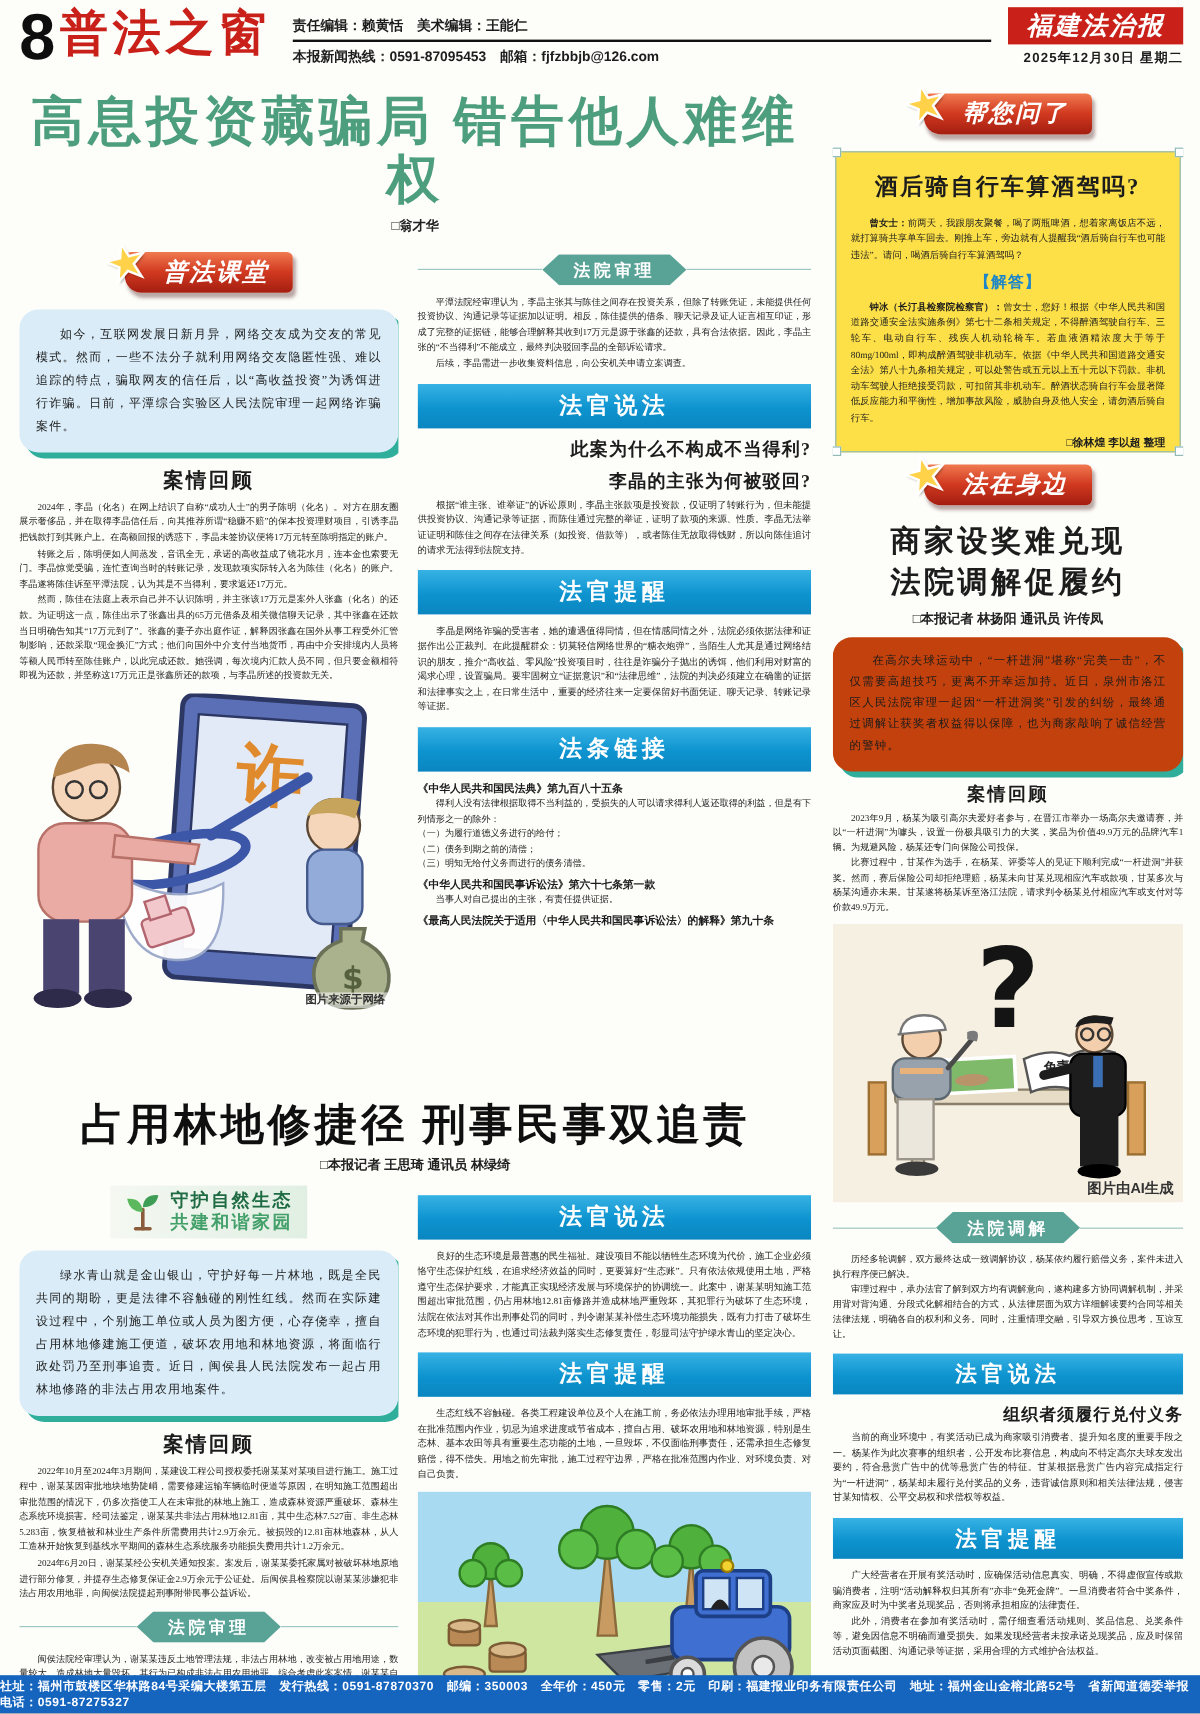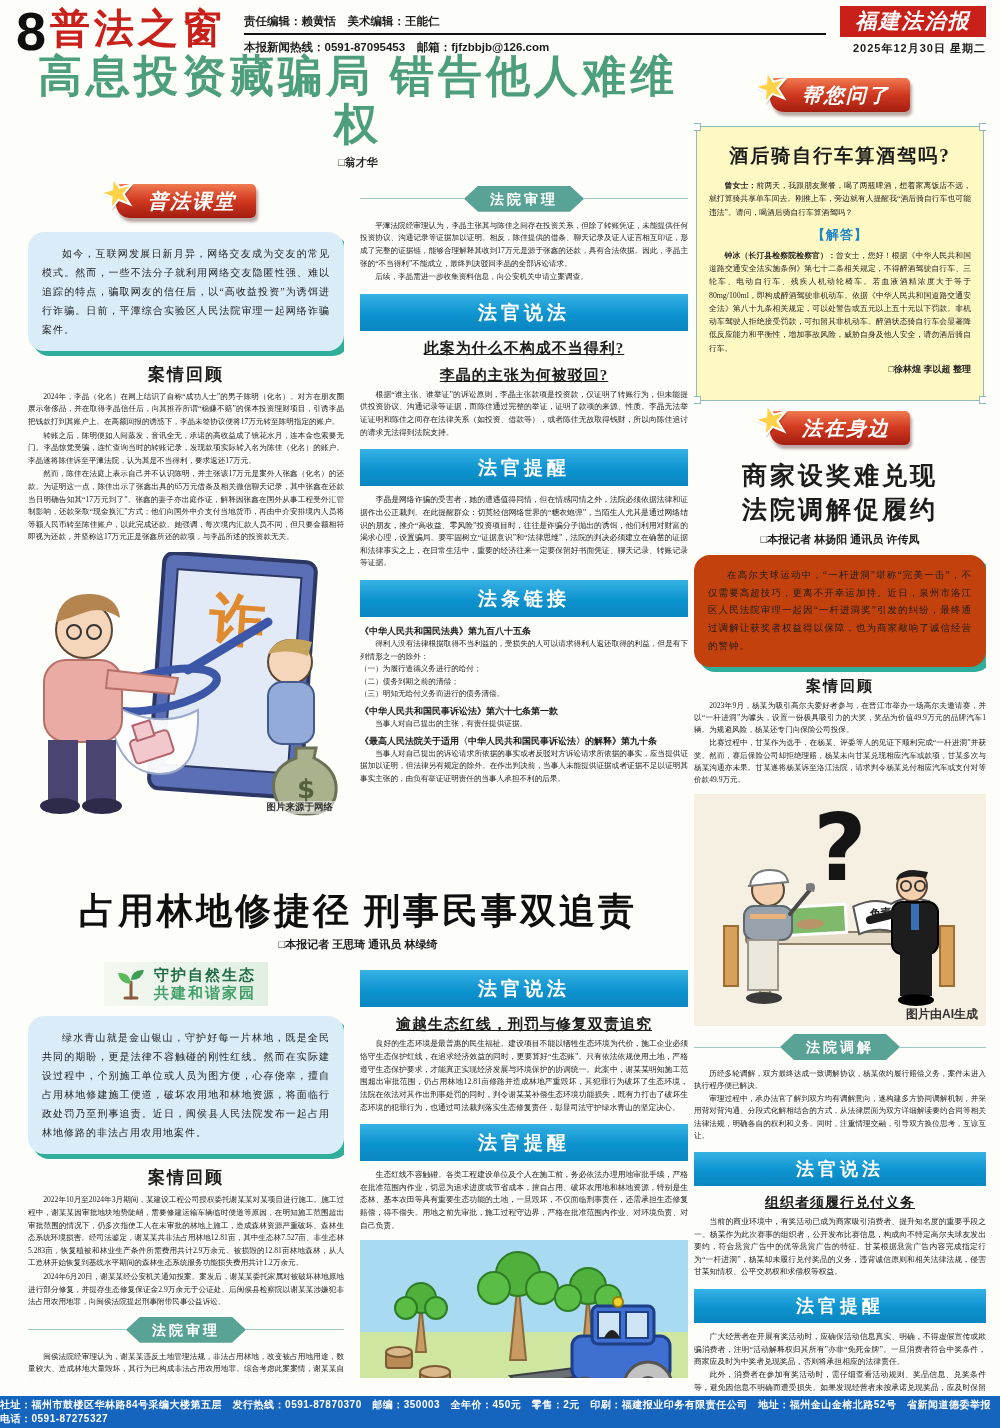--- a/index.html
+++ b/index.html
@@ -15,21 +15,21 @@
   .section-name { font:900 40px/1.1 "Liberation Sans", sans-serif; color:#c9211a; letter-spacing:4px; margin-left:6px; }
   .mh-mid { flex:1; margin:8px 14px 0 18px; }
   .mh-line1 { font:bold 11.5px "Liberation Sans", sans-serif; padding-bottom:4px; }
   .mh-rule { border-top:2px solid #111; }
   .mh-line2 { font:bold 11.5px "Liberation Sans", sans-serif; padding-top:5px; }
   .mh-right { width:146px; text-align:center; }
   .paper-logo { background:#c9211a; color:#fff; font:italic 900 21px/1.4 "Liberation Serif", serif; letter-spacing:2px; padding:1px 6px; }
   .paper-date { font:bold 11px "Liberation Sans", sans-serif; margin-top:4px; letter-spacing:1px;text-align:right; }
 
   
-  .left-zone  { position:absolute; left:16px;  top:52px; width:660px; height:1326px; overflow:hidden;margin-left:12px; }
+  .left-zone  { position:absolute; left:16px;  top:78px; width:660px; height:1326px; overflow:hidden; }
   .right-zone { position:absolute; left:694px; top:72px; width:292px; height:1320px; overflow:hidden; }
 
   
   .byline { text-align:center; font:bold 11px "Liberation Sans", sans-serif; color:#222; margin:6px 0 8px; }
   .cols { display:flex; gap:16px; }
   .colA { width:316px; flex:none; overflow:hidden; }
   .colB { flex:1; min-width:0; overflow:hidden; }
 
   .badge { position:relative; width:fit-content; margin:6px auto 14px; }
   .badge .ribbon {
@@ -46,21 +46,21 @@
 
   .intro-box {
     border-radius:16px; padding:12px 14px; text-align:justify;
     font-size:10px; line-height:1.9; letter-spacing:1px;
     background:#d9ecf8; box-shadow:5px 5px 0 #2fae9b;
   }
   .intro-box.green { background:#c2410c; }
   .intro-box .indent { text-indent:2em; display:block; }
 
   .case-title { text-align:center; font:bold 17px "Liberation Serif", serif; letter-spacing:2px; margin:12px 0 5px; }
-  .q-title   { text-align:center; font:bold 15px "Liberation Serif", serif; letter-spacing:1px; margin:8px 0 4px;text-decoration:underline; }
+  .q-title   { text-align:right; font:bold 15px "Liberation Serif", serif; letter-spacing:1px; margin:8px 0 4px; }
 
   .body-text p { font-size:7.6px; line-height:1.66; text-align:justify; text-indent:2em; margin-bottom:1px; }
   .kai p, .kai { font-size:7.8px; line-height:1.62; text-align:justify; }
   .kai p { text-indent:2em; }
 
   .dia { display:flex; align-items:center; margin:8px 0 8px; }
   .dia .line { flex:1; height:1px; background:#9fc8c1; }
   .dia .label {
     background:#58a296; color:#fff; font:bold 14px/1 "Liberation Sans", sans-serif;
     padding:6px 26px; letter-spacing:3px;
@@ -88,21 +88,21 @@
   
   .a3 { margin-top:10px; }
   .a3-headline { text-align:center; font:900 36px/1.1 "Liberation Serif", serif; color:#0f0f0f; letter-spacing:3px; }
   .a3-cols { height:486px; }
   .eco-logo { display:flex; align-items:center; gap:8px; width:fit-content; margin:2px auto 10px;
     background:linear-gradient(90deg,#f4f8f1,#e1efe3); padding:4px 12px; }
   .eco-text div:first-child { font:900 15px/1.2 "Liberation Sans", sans-serif; color:#1f6b43; letter-spacing:2px; }
   .eco-text div:last-child  { font:900 15px/1.2 "Liberation Sans", sans-serif; color:#43a06a; letter-spacing:2px; }
 
   
-  .qa-box { position:relative; border:1px solid #8fbcb6; background:#fef9c3; padding:8px 12px 24px; margin:0 2px 10px; }
+  .qa-box { position:relative; border:1px solid #8fbcb6; background:#fde047; padding:8px 12px 0; margin:0 2px 10px; }
   .qa-box .corner { position:absolute; width:8px; height:8px; border:1px solid #8fbcb6; background:#fff; }
   .corner.tl { left:-4px; top:-4px; } .corner.tr { right:-4px; top:-4px; }
   .corner.bl { left:-4px; bottom:-4px; } .corner.br { right:-4px; bottom:-4px; }
   .qa-title { text-align:center; font:bold 19px "Liberation Serif", serif; letter-spacing:2px; margin:8px 0 10px; }
   .qa-q, .qa-a { font-size:7.8px; line-height:1.7; text-align:justify; text-indent:2em; }
   .qa-label { font-weight:bold; font-family:"Liberation Sans", sans-serif; }
   .qa-ans-header { text-align:center; color:#1d86c8; font:bold 13px "Liberation Sans", sans-serif; margin:7px 0 5px; letter-spacing:1px; }
   .qa-credit { text-align:right; font:bold 9px "Liberation Sans", sans-serif; margin-top:8px; }
 
   .a2-headline { text-align:center; font:900 25px/1.35 "Liberation Serif", serif; letter-spacing:3px; margin-top:2px; }
@@ -224,21 +224,20 @@
         <div class="bar">法条链接</div>
         <div class="law">
           <div class="law-title">《中华人民共和国民法典》第九百八十五条</div>
           <div class="law-body">得利人没有法律根据取得不当利益的，受损失的人可以请求得利人返还取得的利益，但是有下列情形之一的除外：
 （一）为履行道德义务进行的给付；
 （二）债务到期之前的清偿；
 （三）明知无给付义务而进行的债务清偿。</div>
           <div class="law-title">《中华人民共和国民事诉讼法》第六十七条第一款</div>
           <div class="law-body">当事人对自己提出的主张，有责任提供证据。</div>
           <div class="law-title">《最高人民法院关于适用〈中华人民共和国民事诉讼法〉的解释》第九十条</div>
-          <div class="law-body">当事人对自己提出的诉讼请求所依据的事实或者反驳对方诉讼请求所依据的事实，应当提供证据加以证明，但法律另有规定的除外。在作出判决前，当事人未能提供证据或者证据不足以证明其事实主张的，由负有举证证明责任的当事人承担不利的后果。</div>
         </div>
       </div>
     </div>
 
     <article class="a3">
       <h2 class="a3-headline">占用林地修捷径  刑事民事双追责</h2>
       <div class="byline">□本报记者 王思琦 通讯员 林绿绮</div>
 
       <div class="cols a3-cols">
         <div class="colA">
@@ -267,21 +266,20 @@
             <span class="label">法院审理</span>
             <span class="line"></span>
           </div>
           <div class="body-text">
             <p>闽侯法院经审理认为，谢某某违反土地管理法规，非法占用林地，改变被占用地用途，数量较大、造成林地大量毁坏，其行为已构成非法占用农用地罪。综合考虑此案案情，谢某某自首、认罪认罚、主动修复部分林地、缴纳生态修复费用、累犯等情形，以非法占用农用地罪判处谢某某有期徒刑10个月，并处罚金2万元；谢某实施犯罪行为承担刑事责任的同时，亦应对造成的生态环境损害承担民事侵权责任，故判决谢某某赔偿被损毁林地生态环境修复期间的服务功能损失费1.2万余元，并支付鉴定费用8000元。</p>
           </div>
         </div>
 
         <div class="colB">
           <div class="bar">法官说法</div>
-          <div class="q-title">逾越生态红线，刑罚与修复双责追究</div>
           <div class="kai">
             <p>良好的生态环境是最普惠的民生福祉。建设项目不能以牺牲生态环境为代价，施工企业必须恪守生态保护红线，在追求经济效益的同时，更要算好“生态账”。只有依法依规使用土地，严格遵守生态保护要求，才能真正实现经济发展与环境保护的协调统一。此案中，谢某某明知施工范围超出审批范围，仍占用林地12.81亩修路并造成林地严重毁坏，其犯罪行为破坏了生态环境，法院在依法对其作出刑事处罚的同时，判令谢某某补偿生态环境功能损失，既有力打击了破坏生态环境的犯罪行为，也通过司法裁判落实生态修复责任，彰显司法守护绿水青山的坚定决心。</p>
           </div>
           <div class="bar">法官提醒</div>
           <div class="kai">
             <p>生态红线不容触碰。各类工程建设单位及个人在施工前，务必依法办理用地审批手续，严格在批准范围内作业，切忌为追求进度或节省成本，擅自占用、破坏农用地和林地资源，特别是生态林、基本农田等具有重要生态功能的土地，一旦毁坏，不仅面临刑事责任，还需承担生态修复赔偿，得不偿失。用地之前先审批，施工过程守边界，严格在批准范围内作业、对环境负责、对自己负责。</p>
           </div>
           <div class="illus">
             <svg width="328" height="178" viewBox="0 0 328 178">
               <rect x="0" y="0" width="328" height="92" fill="#a8dbf2"></rect>

